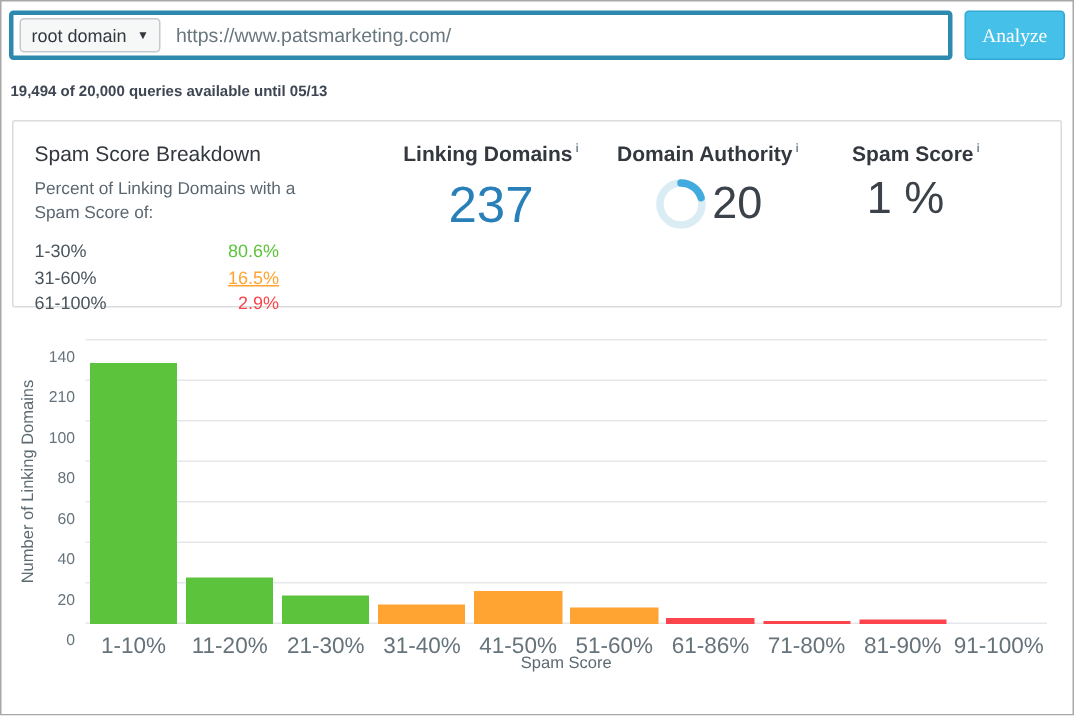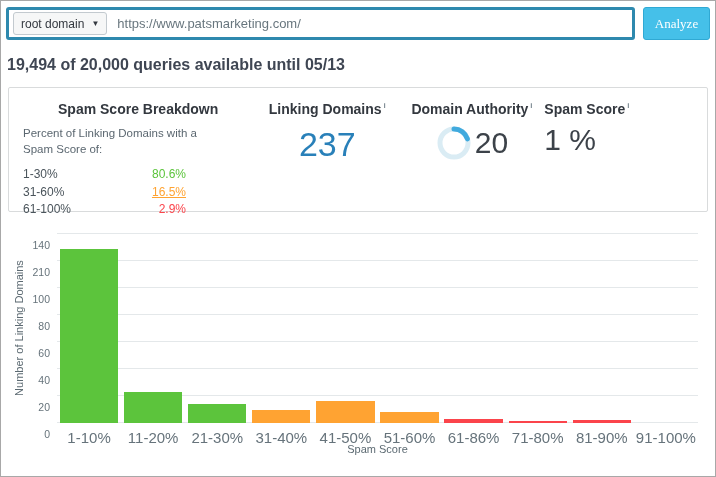--- a/index.html
+++ b/index.html
@@ -25,42 +25,42 @@
   .url-input {
     flex: 1; border: none; outline: none; height: 100%;
     font-family: "Liberation Sans", sans-serif; font-size: 13px; color: #68767e; padding: 0 10px;
     background: transparent;
   }
   .analyze-btn {
     width: 67px; height: 33px; flex: 0 0 auto;
     background: #45c0e9; border: 1px solid #30a9d4; border-radius: 3px;
     color: #fff; font-size: 13px; font-family: Liberation Serif, serif; cursor: pointer;
   }
-  .quota { margin: 7px 0 0 6px; font-size: 16px; font-weight: 700; color: #3f4653; }
+  .quota { margin: 7px 0 0 6px; font-size: 10px; font-weight: 700; color: #3f4653; }
 
   
   .panel {
     margin: 13px 7px 0 7px; height: 125px;
     border: 1px solid #d9dbdc; border-radius: 2px; background: #fff;
     display: grid; grid-template-columns: 232px 1fr 1fr 1fr; padding: 13px 18px 0 14px;
   }
-  .bd-title { font-size: 14px; font-weight: 700; color: #33383f; margin-left: 35px; }
+  .bd-title { font-size: 14px; font-weight: 400; color: #33383f; }
   .bd-subtitle { margin-top: 8px; width: 175px; font-size: 11.5px; line-height: 1.4; color: #5b6770; }
   .bd-table { margin-top: 9px; width: 163px; }
   .bd-row { display: flex; justify-content: space-between; font-size: 12px; line-height: 1.45; }
   .bd-row .bd-label { color: #4a545b; }
   .metric { text-align: center; }
   .metric-head { font-size: 14px; font-weight: 700; color: #33383f; }
   .info-sup {
     font-size: 8px; color: #7d8a92; vertical-align: super; margin-left: 2px; cursor: pointer;
   }
   .metric-value-blue { margin-top: 8px; font-size: 34px; color: #2980b9; }
   .da-wrap { margin-top: 8px; display: flex; align-items: center; justify-content: center; gap: 3px; }
   .big-num { font-size: 30px; color: #3c4249; }
-  .metric:last-child { text-align: left; padding-right: 12px; }
+  .metric:last-child { text-align: center; padding-right: 12px; }
   .metric:last-child .big-num { margin-top: 6px; display: inline-block; padding-right: 14px; }
 
   
   .chart { position: relative; margin-top: 22px; height: 225px; }
   .chart-plot { position: absolute; left: 56px; right: 17px; top: 0; height: 189px; }
   .gridline { position: absolute; left: 0; right: 0; height: 1px; background: #e4e8ea; }
   .ytick {
     position: absolute; right: 100%; margin-right: 7px; transform: translateY(50%);
     font-size: 10.5px; color: #66737b; white-space: nowrap;
   }

